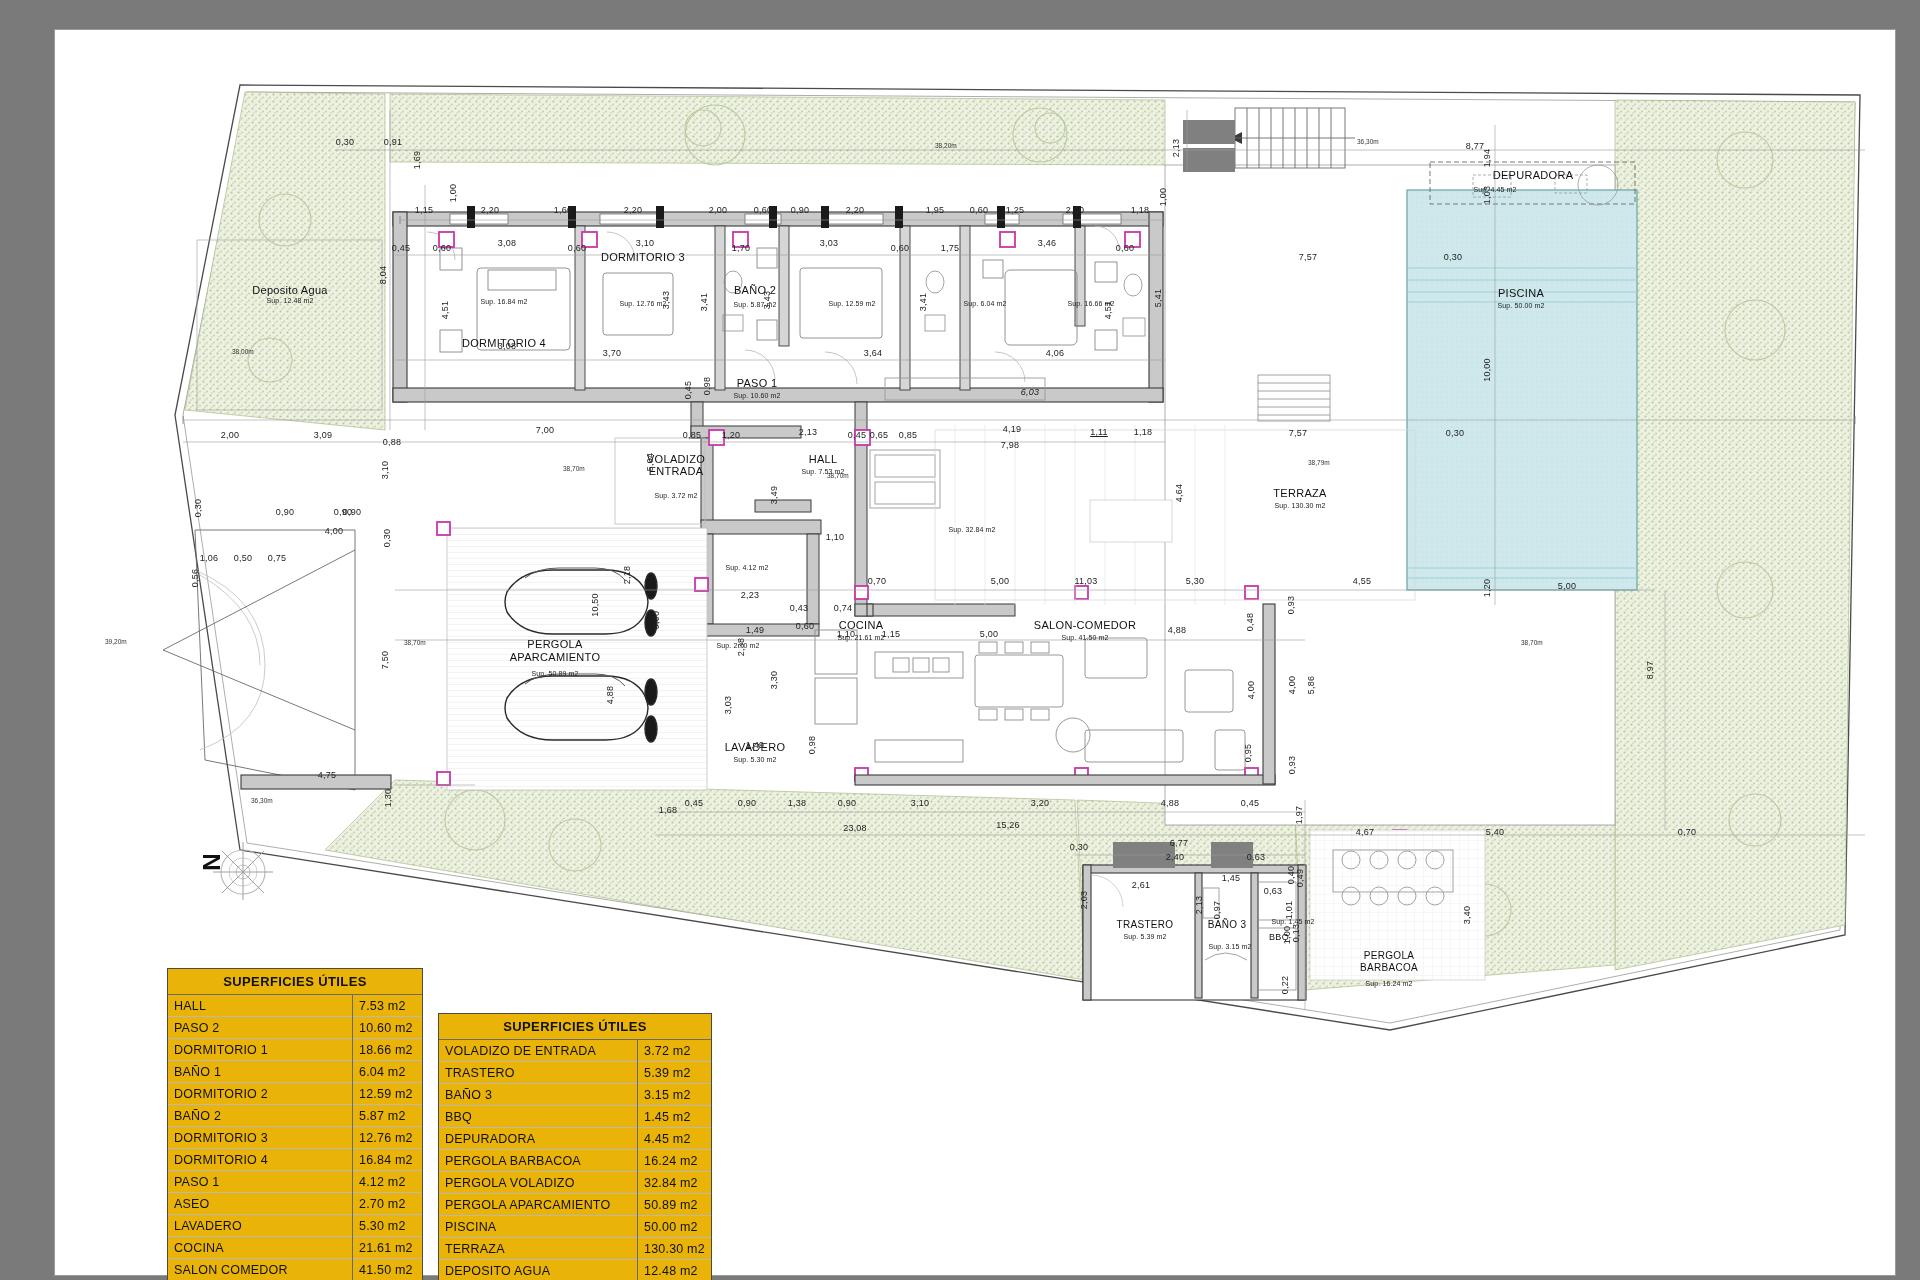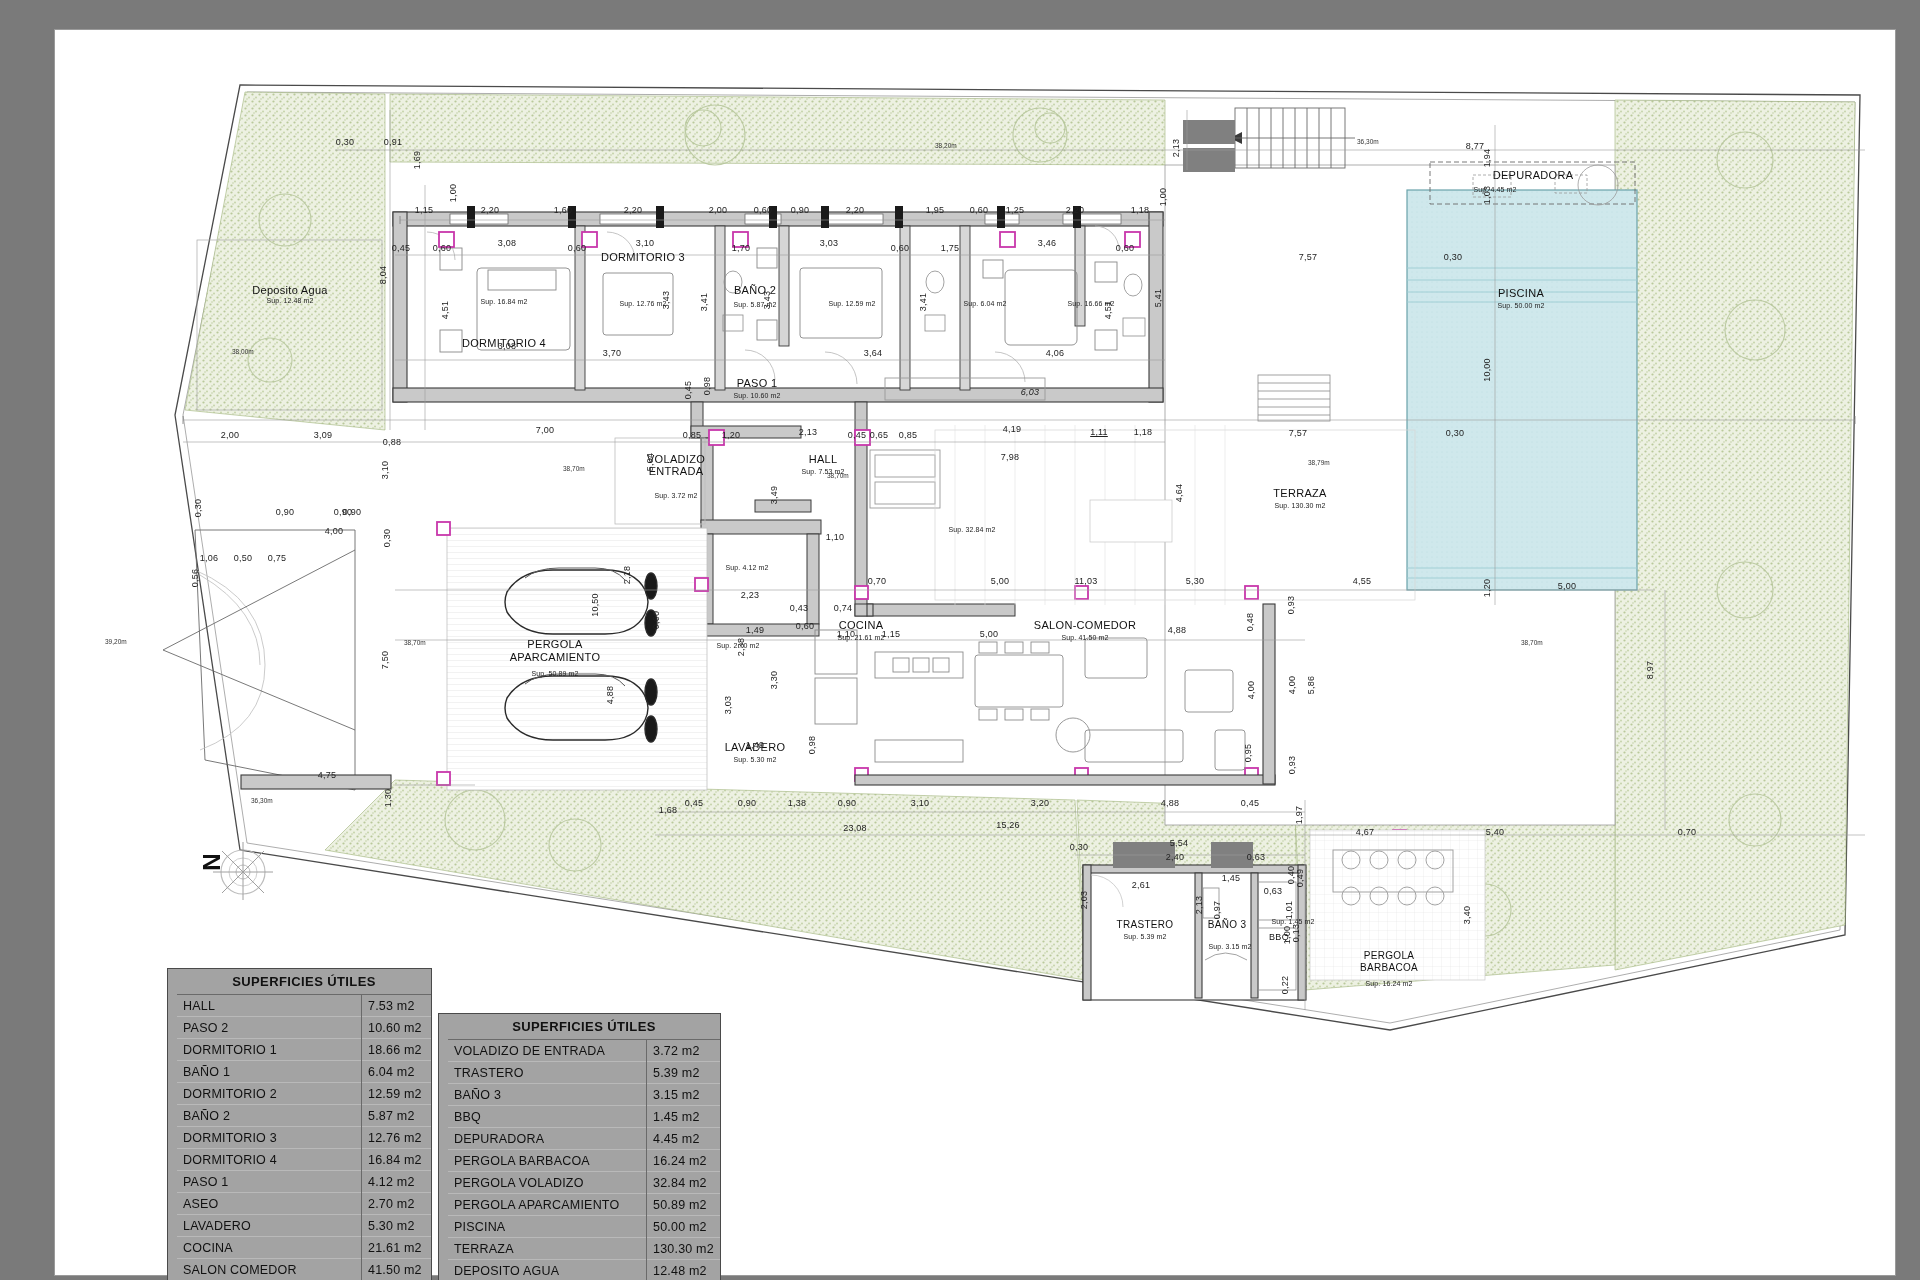--- a/index.html
+++ b/index.html
@@ -60,23 +60,22 @@
     letter-spacing: .2px;
   }
   .dim.v { transform-origin: 0 0; }
   .tiny { font-size: 6.5px; color:#333; }
 
   
   .tbl {
     position: absolute;
     border: 1.2px solid #4a4a4a;
     border-collapse: collapse;
-    background: #a3a3a3;
+    background: #eab308;
     font-size: 12.5px;
-    padding-left: 9px;
   }
   .tbl table { border-collapse: collapse; width: 100%; }
   .tbl th {
     font-size: 13px;
     font-weight: bold;
     letter-spacing: .4px;
     text-align: center;
     padding: 5px 2px 5px 2px;
     border-bottom: 1px solid #6a6a6a;
     color: #111;
@@ -570,21 +569,21 @@
           <div class="dim" style="left: 895px; top: 213px; transform: translateX(-50%);">1,75</div>
           <div class="dim" style="left: 992px; top: 208px; transform: translateX(-50%);">3,46</div>
           <div class="dim" style="left: 1070px; top: 213px; transform: translateX(-50%);">0,60</div>
           <div class="dim" style="left: 452px; top: 311px; transform: translateX(-50%);">3,08</div>
           <div class="dim" style="left: 557px; top: 318px; transform: translateX(-50%);">3,70</div>
           <div class="dim" style="left: 794px; top: 318px; transform: translateX(-50%); margin-left: 24px;">3,64</div>
           <div class="dim" style="left: 1000px; top: 318px; transform: translateX(-50%);">4,06</div>
           <div class="dim" style="left: 1253px; top: 222px; transform: translateX(-50%);">7,57</div>
           <div class="dim" style="left: 1398px; top: 222px; transform: translateX(-50%);">0,30</div>
           <div class="dim" style="left: 975px; top: 357px; transform: translateX(-50%); font-style: italic;">6,03</div>
-          <div class="dim" style="left: 955px; top: 410px; transform: translateX(-50%); margin-top: 12px;">7,98</div>
+          <div class="dim" style="left: 955px; top: 410px; transform: translateX(-50%);">7,98</div>
           <div class="dim" style="left: 490px; top: 395px; transform: translateX(-50%);">7,00</div>
           <div class="dim" style="left: 637px; top: 400px; transform: translateX(-50%);">0,85</div>
           <div class="dim" style="left: 676px; top: 400px; transform: translateX(-50%);">1,20</div>
           <div class="dim" style="left: 753px; top: 397px; transform: translateX(-50%);">2,13</div>
           <div class="dim" style="left: 802px; top: 400px; transform: translateX(-50%);">0,45</div>
           <div class="dim" style="left: 824px; top: 400px; transform: translateX(-50%);">0,65</div>
           <div class="dim" style="left: 853px; top: 400px; transform: translateX(-50%);">0,85</div>
           <div class="dim" style="left: 957px; top: 394px; transform: translateX(-50%);">4,19</div>
           <div class="dim" style="left: 1044px; top: 397px; transform: translateX(-50%); text-decoration: underline;">1,11</div>
           <div class="dim" style="left: 1088px; top: 397px; transform: translateX(-50%);">1,18</div>
@@ -625,21 +624,21 @@
           <div class="dim" style="left: 985px; top: 768px; transform: translateX(-50%);">3,20</div>
           <div class="dim" style="left: 1115px; top: 768px; transform: translateX(-50%);">4,88</div>
           <div class="dim" style="left: 1195px; top: 768px; transform: translateX(-50%);">0,45</div>
           <div class="dim" style="left: 953px; top: 790px; transform: translateX(-50%);">15,26</div>
           <div class="dim" style="left: 800px; top: 793px; transform: translateX(-50%);">23,08</div>
           <div class="dim" style="left: 613px; top: 775px; transform: translateX(-50%);">1,68</div>
           <div class="dim" style="left: 272px; top: 740px; transform: translateX(-50%);">4,75</div>
           <div class="dim" style="left: 1310px; top: 797px; transform: translateX(-50%);">4,67</div>
           <div class="dim" style="left: 1440px; top: 797px; transform: translateX(-50%);">5,40</div>
           <div class="dim" style="left: 1632px; top: 797px; transform: translateX(-50%);">0,70</div>
-          <div class="dim" style="left: 1124px; top: 808px; transform: translateX(-50%);">5,54</div>
+          <div class="dim" style="left: 1124px; top: 808px; transform: translateX(-50%);">6,77</div>
           <div class="dim" style="left: 1024px; top: 812px; transform: translateX(-50%);">0,30</div>
           <div class="dim" style="left: 1120px; top: 822px; transform: translateX(-50%);">2,40</div>
           <div class="dim" style="left: 1201px; top: 822px; transform: translateX(-50%);">0,63</div>
           <div class="dim" style="left: 1086px; top: 850px; transform: translateX(-50%);">2,61</div>
           <div class="dim" style="left: 1176px; top: 843px; transform: translateX(-50%);">1,45</div>
           <div class="dim" style="left: 1218px; top: 856px; transform: translateX(-50%);">0,63</div>
         </div>
 
       <div id="dims-v">
           <div class="dim v" style="left: 362px; top: 130px; transform: rotate(-90deg) translate(-50%, -50%);">1,69</div>

